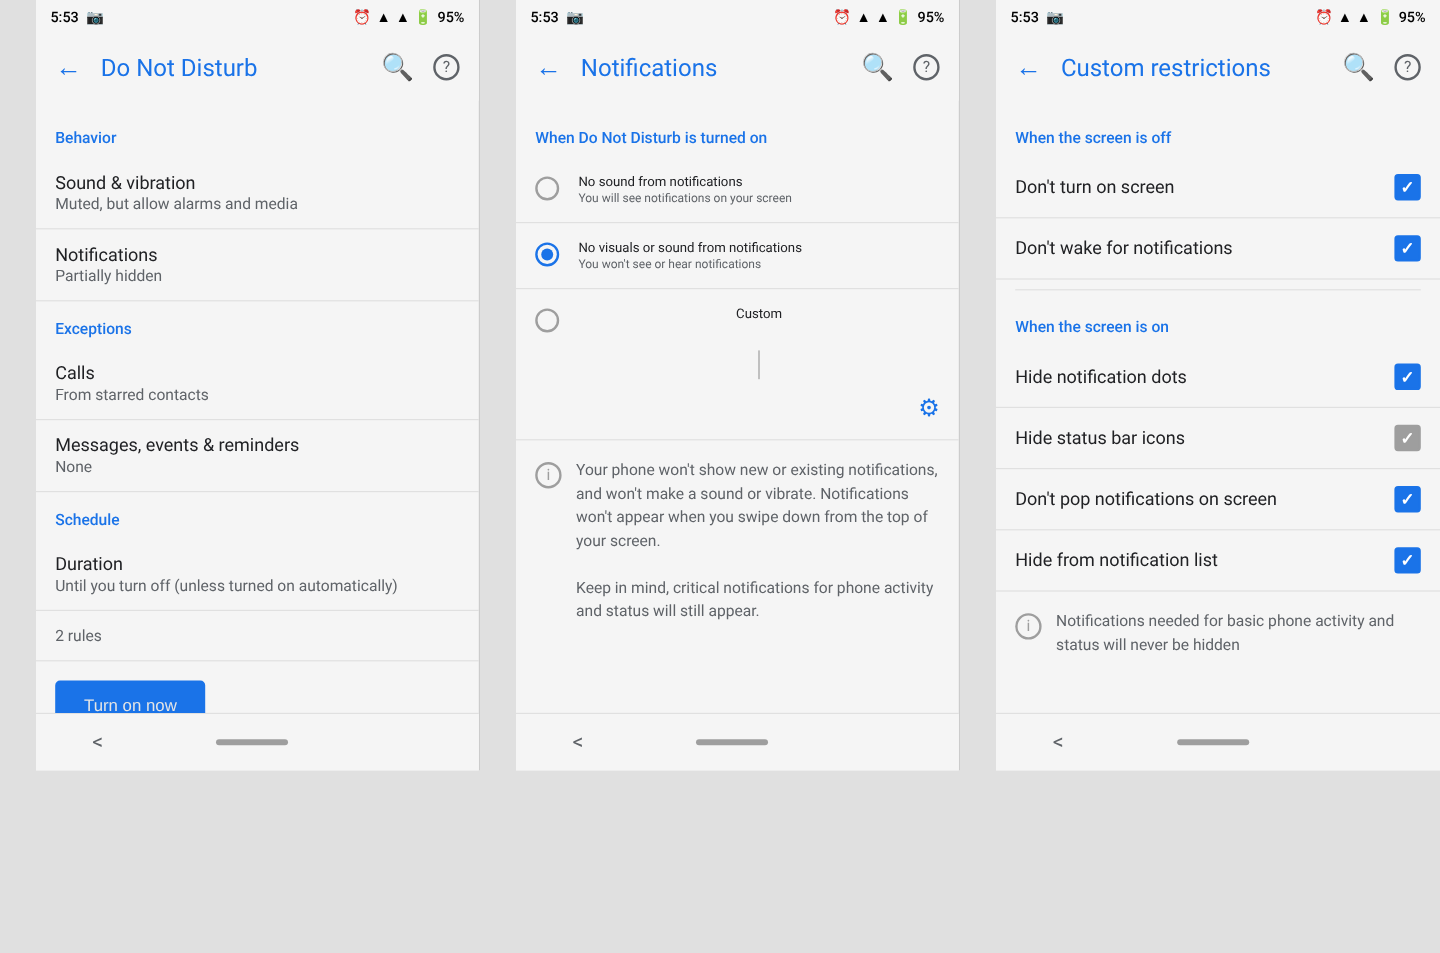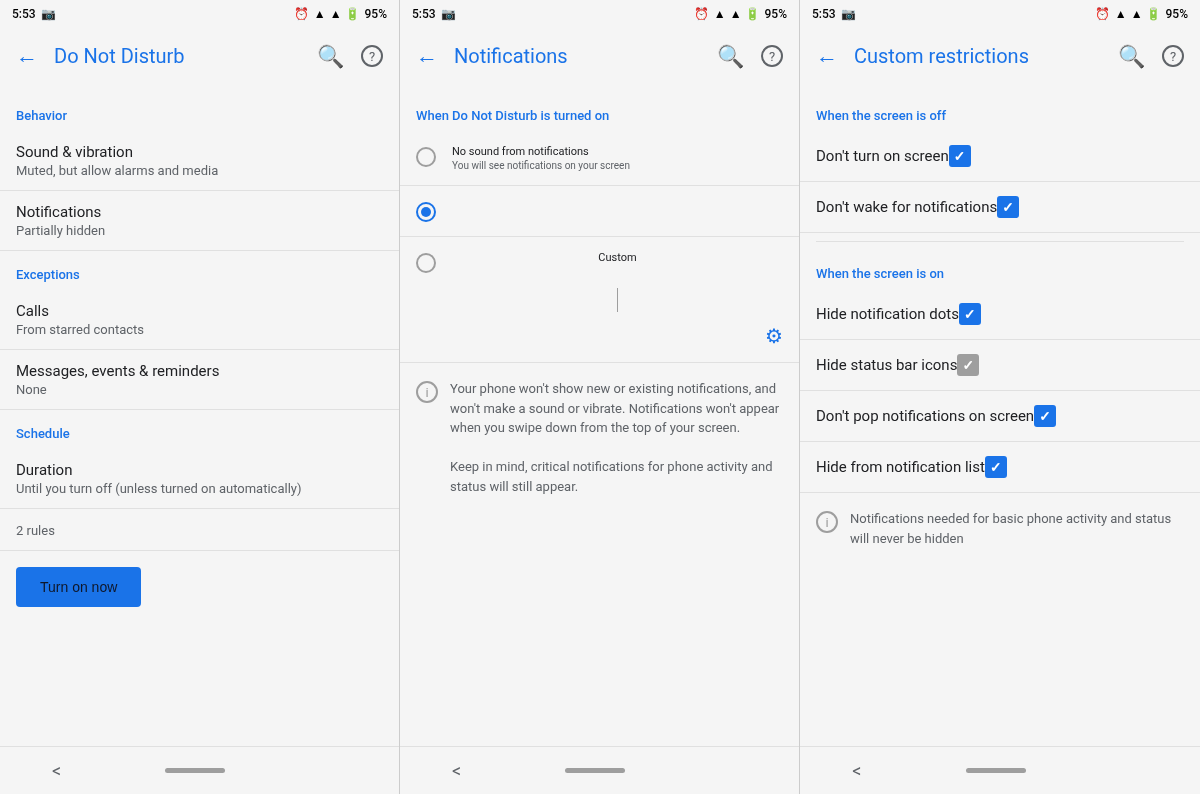--- a/index.html
+++ b/index.html
@@ -6,26 +6,27 @@
     body {
       font-family: 'Roboto', sans-serif;
       background: #e0e0e0;
       display: flex;
       width: 1200px;
       height: 794px;
       overflow: hidden;
     }
     .screen {
       width: 400px;
-      height: 794px;
+      height: 642px;
       background: #f5f5f5;
       display: flex;
       flex-direction: column;
       border-right: 1px solid #ccc;
       position: relative;
+      margin-left: 30px;
     }
     .status-bar {
       height: 28px;
       background: #f5f5f5;
       display: flex;
       align-items: center;
       justify-content: space-between;
       padding: 0 12px;
       font-size: 12px;
       font-weight: 500;
@@ -86,21 +87,21 @@
     .section-divider {
       height: 1px;
       background: #e0e0e0;
       margin: 8px 16px;
     }
     .button-row {
       padding: 16px;
     }
     .turn-on-btn {
       background: #1a73e8;
-      color: #0f172a;
+      color: #e5e5e5;
       border: none;
       border-radius: 4px;
       padding: 12px 24px;
       font-size: 14px;
       font-weight: 500;
       cursor: pointer;
     }
     .nav-bar {
       height: 48px;
       background: #f5f5f5;
@@ -196,21 +197,21 @@
       color: #1a73e8;
       font-weight: 500;
       padding: 16px 16px 8px 16px;
     }
 
     
     .checkbox-item {
       display: flex;
       align-items: center;
       padding: 14px 16px;
-      justify-content: flex-start;
+      justify-content: space-between;
       border-bottom: 1px solid #e0e0e0;
       cursor: pointer;
     }
     .checkbox-label {
       font-size: 15px;
       color: #202124;
     }
     .checkbox-box {
       width: 22px;
       height: 22px;
@@ -331,20 +332,24 @@
       <div class="radio-circle"></div>
       <div class="radio-text">
         <div class="radio-title">No sound from notifications</div>
         <div class="radio-subtitle">You will see notifications on your screen</div>
       </div>
     </div>
 
     <div class="radio-item">
       <div class="radio-circle selected">
         <div class="radio-inner"></div>
+      </div>
+      <div class="radio-text">
+        <div class="radio-title">No visuals or sound from notifications</div>
+        <div class="radio-subtitle">You won't see or hear notifications</div>
       </div>
     </div>
 
     <div class="radio-item">
       <div class="radio-circle"></div>
       <div class="radio-text" style="flex:1;">
         <div class="custom-row">
           <div class="radio-title">Custom</div>
           <div style="flex:1;"></div>
           <div style="width:1px;height:24px;background:#9e9e9e;"></div>

